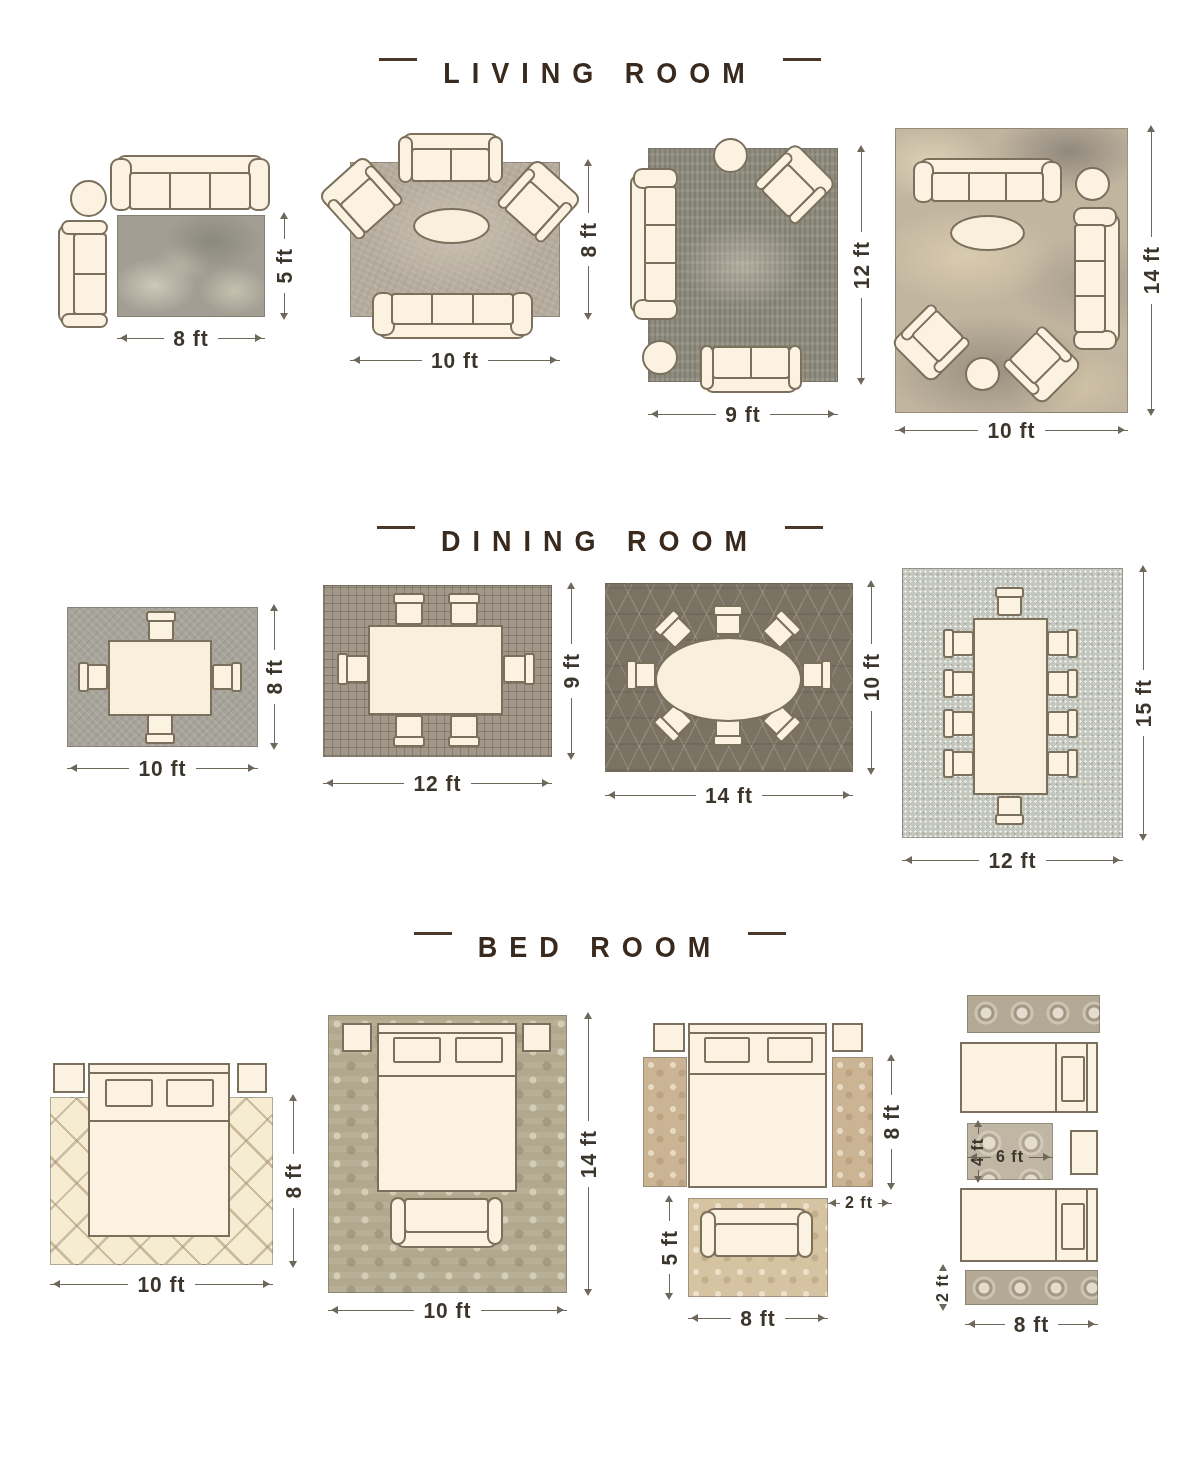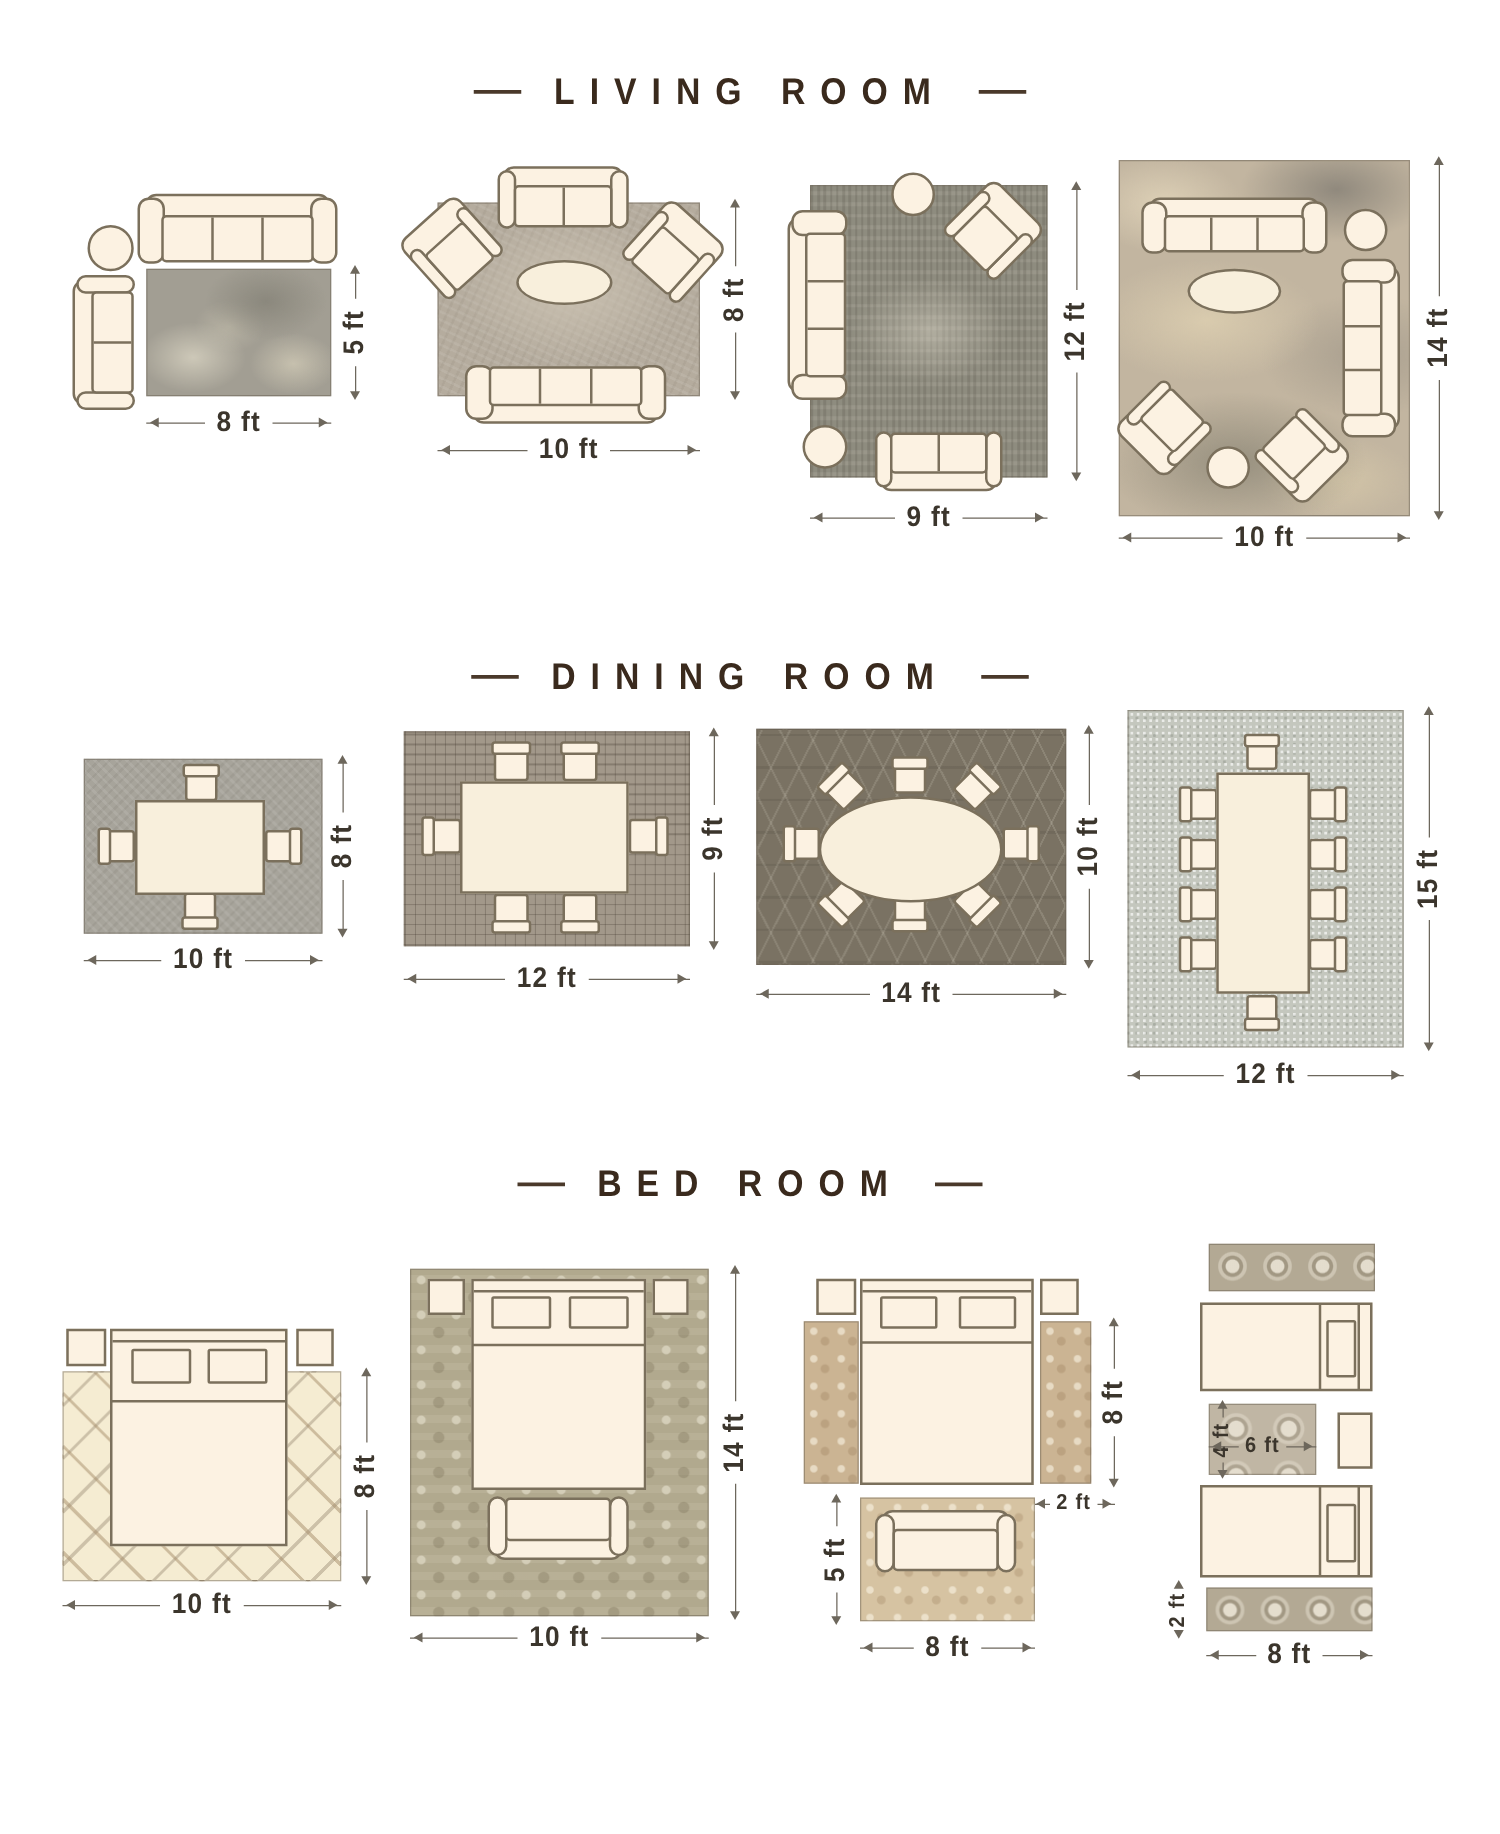--- a/index.html
+++ b/index.html
@@ -6,21 +6,21 @@
   --cream:#fcf2e2;
   --line:#7b705c;
   --dimtxt:#3b352c;
   --dimln:#6d675c;
 }
 *{box-sizing:border-box;}
 html,body{margin:0;padding:0;background:#ffffff;}
 body{width:1200px;height:1467px;position:relative;font-family:"Liberation Sans",sans-serif;overflow:hidden;}
 
 
-.stitle{position:absolute;left:0;width:100%;display:flex;justify-content:center;align-items:center;gap:26px;}
+.stitle{position:absolute;left:0;width:100%;display:flex;justify-content:center;align-items:flex-start;gap:26px;}
 .stitle .dash{width:38px;border-top:3px solid #4a392a;}
 .stitle .ttl{font-size:27px;font-weight:800;letter-spacing:12px;color:#3a2a1d;transform:scaleY(1.1);white-space:nowrap;}
 
 
 .lay{position:absolute;}
 
 
 .rug{position:absolute;border:1px solid rgba(100,92,78,.45);}
 .rug-lr1{background-color:#a29e93;background-image:
  radial-gradient(60px 40px at 25% 70%,#cdc8b8 0%,rgba(205,200,184,0) 70%),

